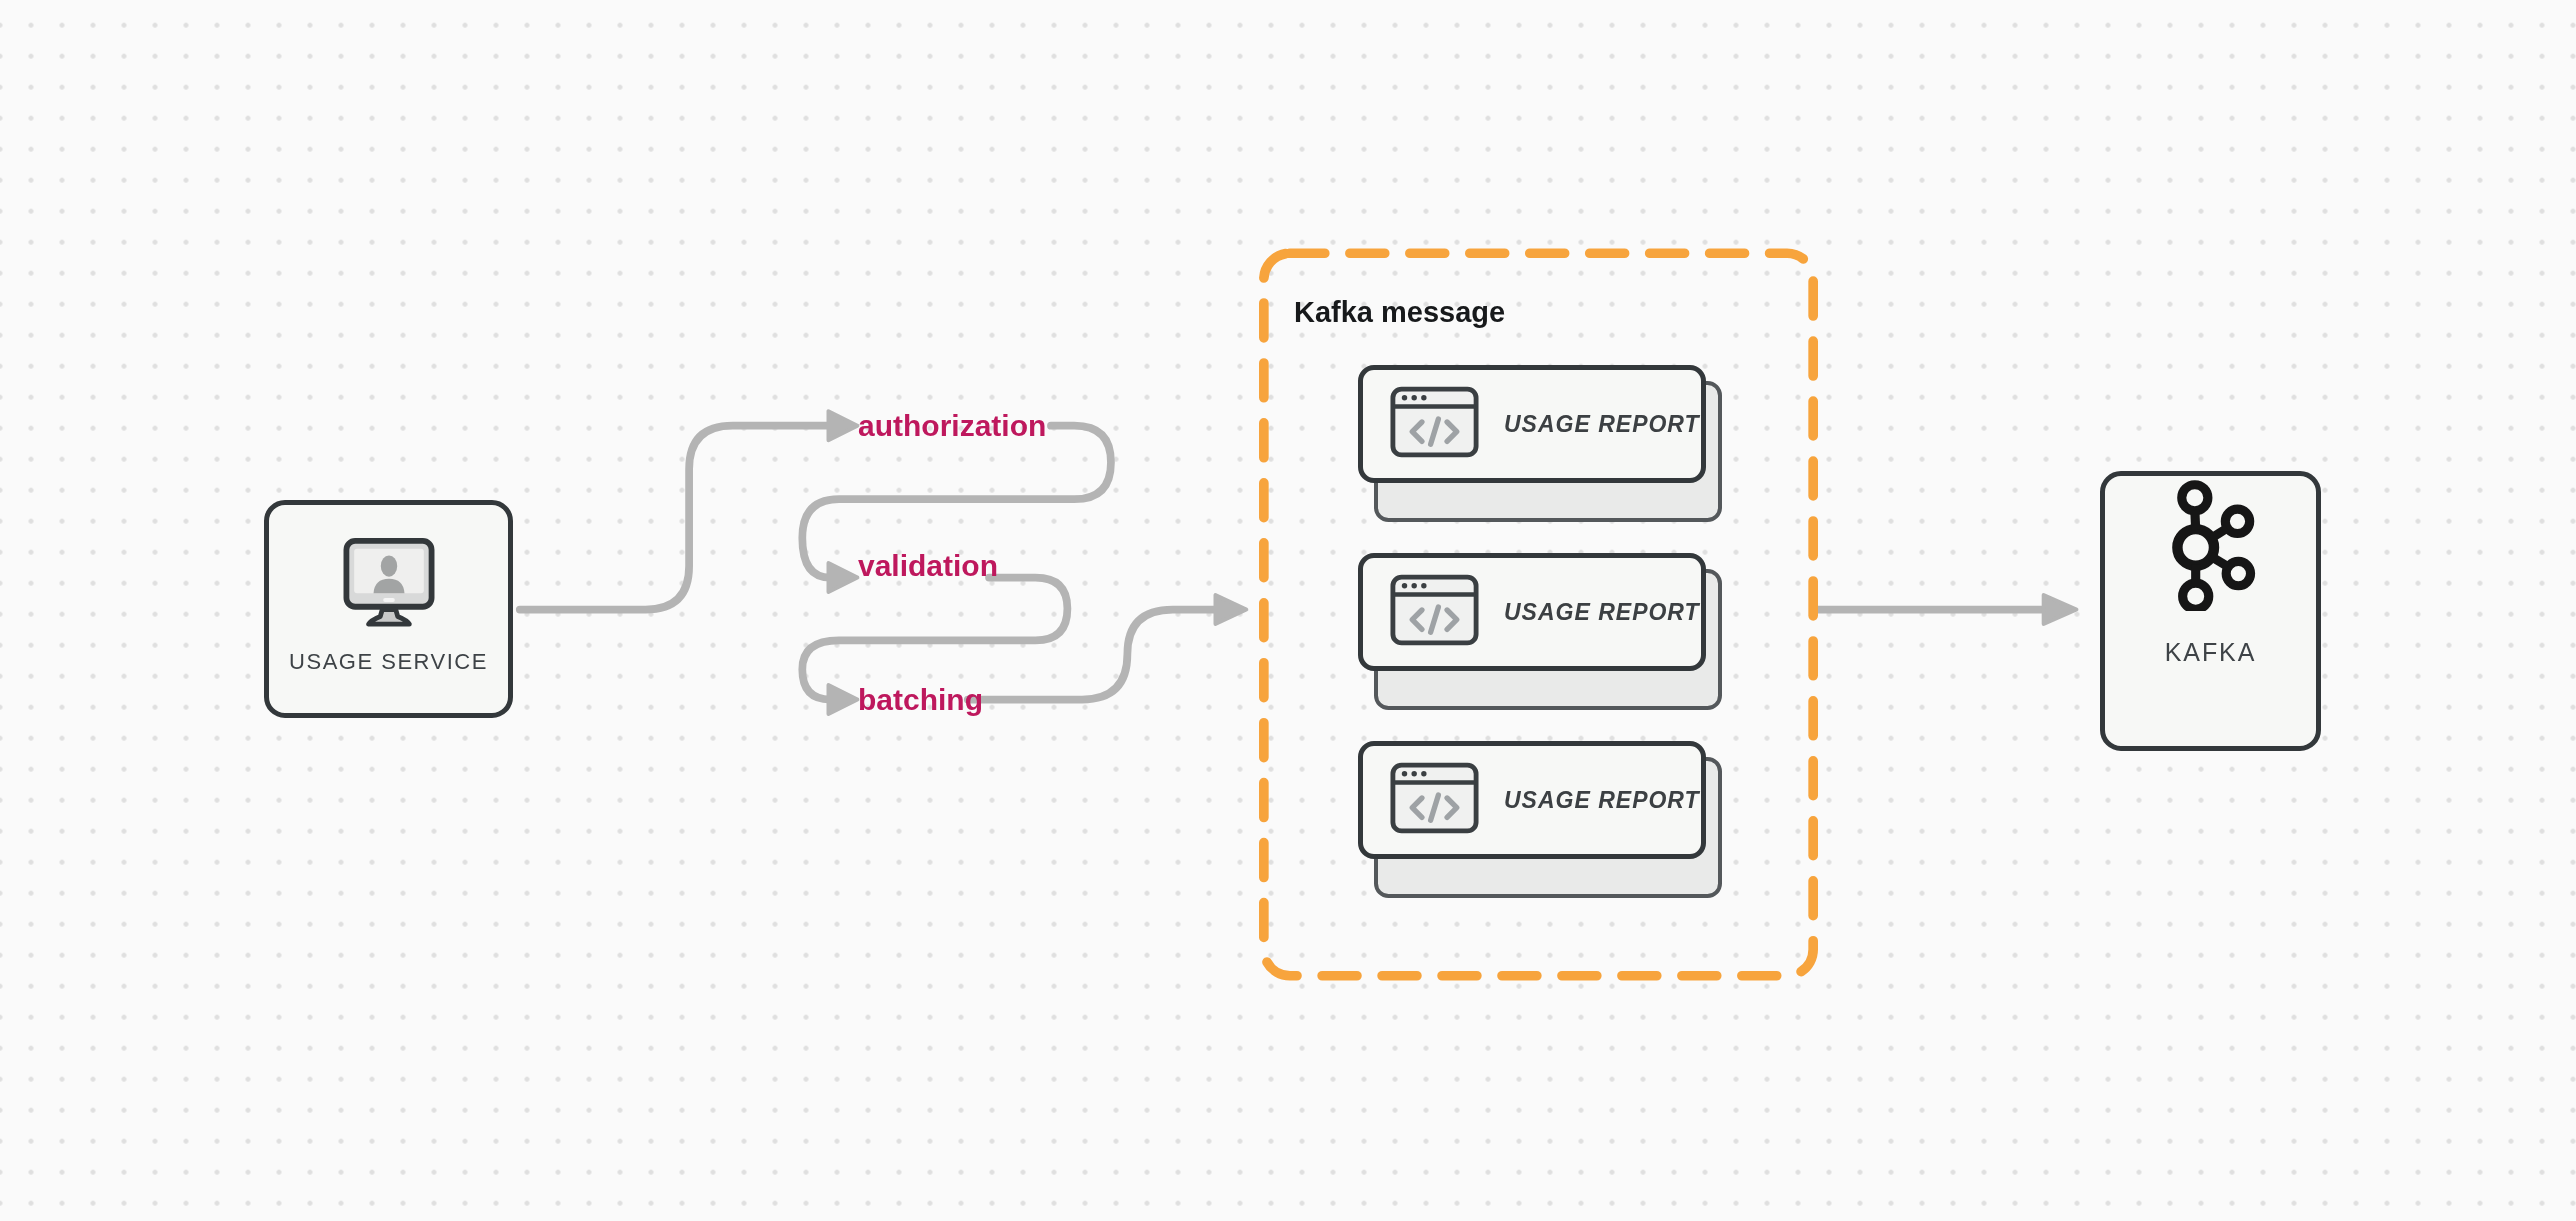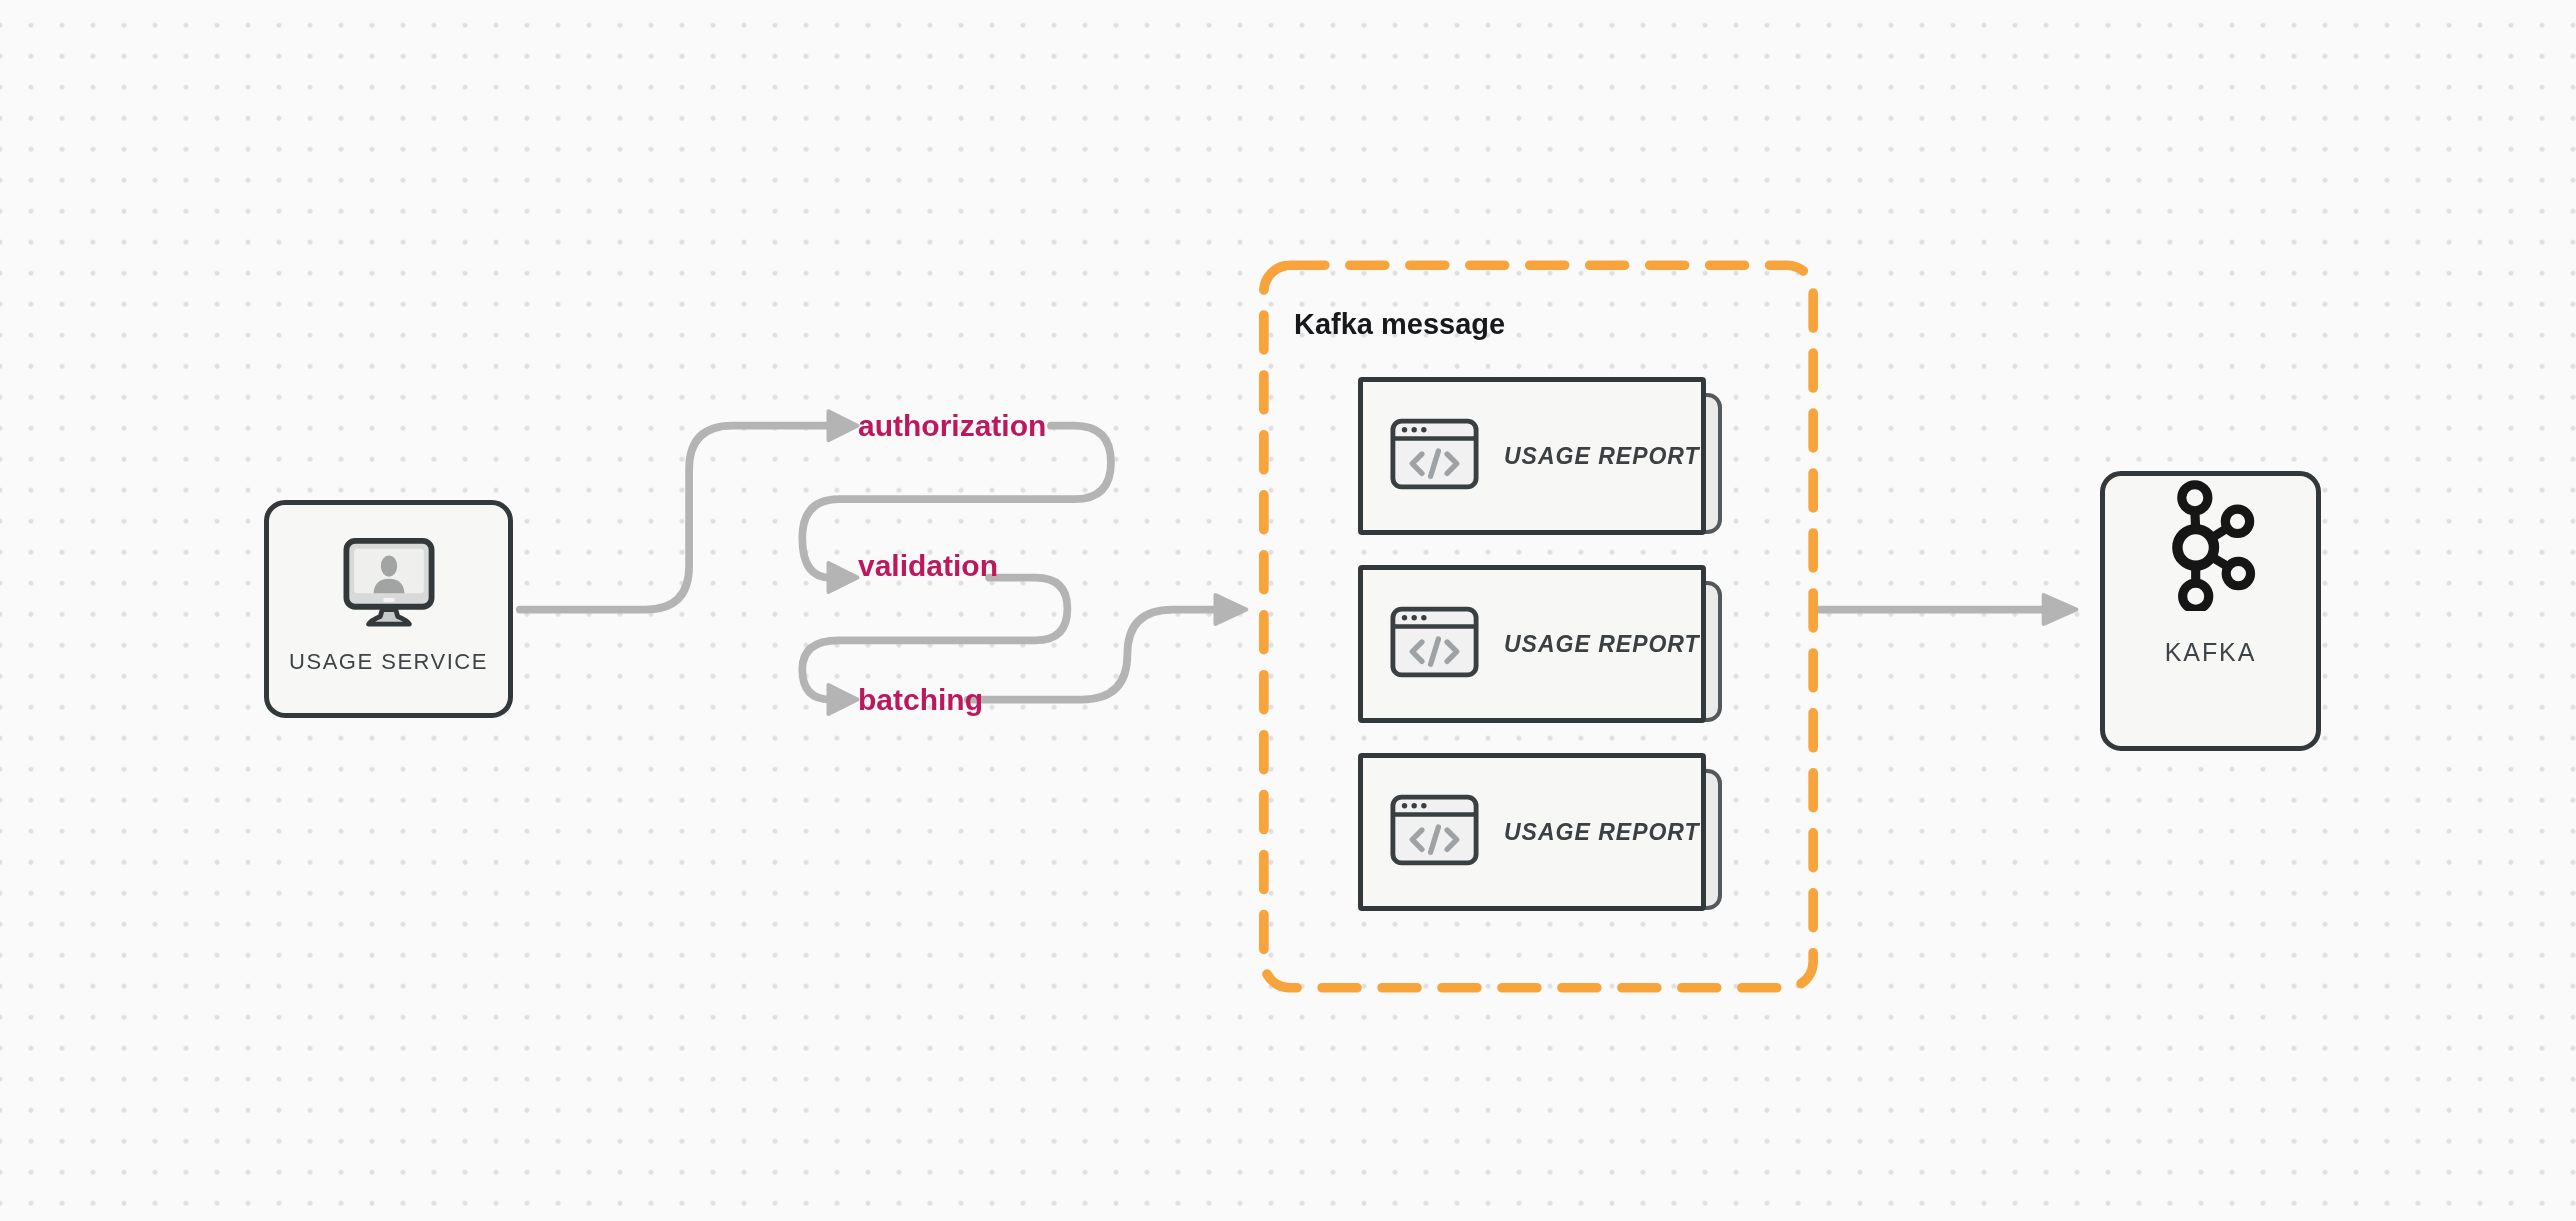--- a/index.html
+++ b/index.html
@@ -51,38 +51,38 @@
   
   .step-label {
     position: absolute; left: 858px; height: 43px; line-height: 43px;
     font-size: 30px; font-weight: 600; color: #be185d; white-space: nowrap;
   }
   #step-0 { top: 404px; }
   #step-1 { top: 544px; }
   #step-2 { top: 678px; }
 
   
-  #kafka-message-group { position: absolute; left: 1259px; top: 260px; width: 559px; height: 733px; }
+  #kafka-message-group { position: absolute; left: 1259px; top: 248px; width: 559px; height: 733px; }
   #kafka-message-group > svg.dash-frame { position: absolute; left: 0; top: 0; }
   .group-title {
     position: absolute; left: 35px; top: 48px;
     font-size: 29px; font-weight: 600; color: #17191B; white-space: nowrap;
   }
 
   .report-card { position: absolute; left: 99px; width: 364px; height: 157px; }
   #card-0 { top: 117px; }
   #card-1 { top: 305px; }
   #card-2 { top: 493px; }
   .card-shadow {
     position: absolute; left: 15.5px; top: 15.5px; width: 348px; height: 141px;
     background: #E9EAE9; border: 4.8px solid #54585B; border-radius: 14.5px;
   }
   .card-face {
-    position: absolute; left: 0; top: 0; width: 348px; height: 158px;
-    background: #F7F8F6; border: 5.8px solid #33383B; border-radius: 4px;
+    position: absolute; left: 0; top: 0; width: 348px; height: 118px;
+    background: #F7F8F6; border: 5.8px solid #33383B; border-radius: 16px;
     display: flex; align-items: center; padding-left: 27px;
   }
   .card-label {
     font-style: italic; font-weight: 600; font-size: 23px;
     letter-spacing: 1px; color: #3C4043; margin-left: 25px; white-space: nowrap;
   }
 </style>
 </head>
 <body>
 

